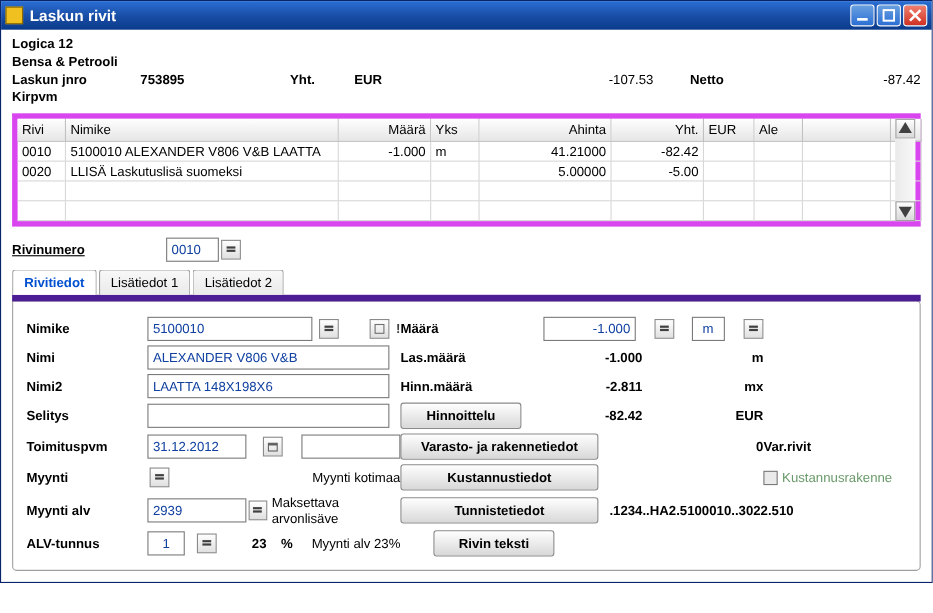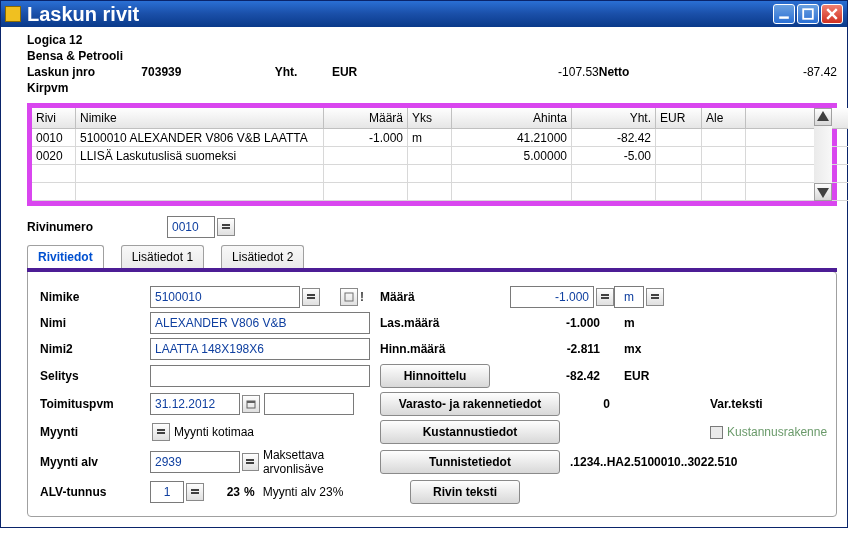--- a/index.html
+++ b/index.html
@@ -1,58 +1,58 @@
 <!DOCTYPE html>
 <html><head>
 <meta charset="utf-8">
 <style>
 * { box-sizing: border-box; margin: 0; padding: 0; font-family: Tahoma, Arial, sans-serif; font-size: 12px; }
 body { background: #fff; }
 .window { width: 848px; border: 1px solid #0a246a; }
 .titlebar { background: linear-gradient(to bottom, #2a6fd4 0%, #1a4fa8 50%, #0a3a8a 100%); color: #fff; display: flex; align-items: center; padding: 2px 4px; height: 26px; }
 .titlebar .appicon { width: 16px; height: 16px; background: #f0c020; border: 1px solid #8a6a00; margin-right: 6px; display: inline-block; }
-.titlebar .title { flex: 1; font-size: 20px; font-weight: bold; }
+.titlebar .title { flex: 1; font-size: 14px; font-weight: bold; }
 .titlebar .winbtn { width: 22px; height: 20px; margin-left: 2px; display: inline-flex; align-items: center; justify-content: center; border: 1px solid #fff; border-radius: 3px; }
 .titlebar .winbtn.min, .titlebar .winbtn.max { background: linear-gradient(#6aa0e0, #2a6fd4); }
 .titlebar .winbtn.close { background: linear-gradient(#f08070, #d03020); }
 .titlebar .winbtn svg { width: 12px; height: 12px; }
-.content { padding: 6px 10px 10px 26px; }
+.content { padding: 6px 10px 10px 10px; }
 .hdr { margin-bottom: 8px; }
 .hdr .row { display: flex; margin-bottom: 2px; }
 .hdr .lbl { width: 120px; font-weight: bold; }
 .hdr .val { width: 140px; font-weight: bold; }
 .hdr .r1 .c2lbl { width: 60px; font-weight: bold; }
 .hdr .r1 .c2val { width: 140px; font-weight: bold; }
 .hdr .r1 .c3val { width: 140px; font-weight: normal; text-align: right; }
-.hdr .r1 .c3lbl { width: 100px; font-weight: bold; }
+.hdr .r1 .c3lbl { width: 100px; font-weight: bold; text-align: center; }
 .hdr .r1 .c4val { width: 150px; font-weight: normal; text-align: right; }
 
 .grid-wrap { border: 5px solid #d946ef; position: relative; }
 .grid { display: grid; grid-template-columns: 44px 248px 84px 44px 120px 84px 46px 44px 80px 28px; }
 .ghdr { background: linear-gradient(#fefefe, #e6e6e6); border-right: 1px solid #c0c0c0; border-bottom: 1px solid #c0c0c0; padding: 3px 4px; font-weight: normal; }
 .gcell { border-right: 1px solid #d8d8d8; border-bottom: 1px solid #d8d8d8; padding: 2px 4px; height: 18px; overflow: hidden; white-space: nowrap; }
 .ar { text-align: right; }
 .scrollbar { position: absolute; right: 0; top: 0; bottom: 0; width: 18px; background: #f0f0f0; display: flex; flex-direction: column; }
 .scrollbar .sbbtn { height: 18px; background: linear-gradient(#fefefe, #d8d8d8); border: 1px solid #a0a0a0; display: flex; align-items: center; justify-content: center; }
 .scrollbar .sbtrack { flex: 1; background: linear-gradient(to right, #eaeaea, #f8f8f8); }
 
 .rivinum { display: flex; align-items: center; margin: 10px 0 6px 0; }
-.rivinum .lbl { width: 140px; font-weight: bold; }
+.rivinum .lbl { width: 140px; font-weight: bold; text-decoration: underline; }
 .rivinum input { width: 48px; height: 22px; border: 1px solid #7a7a7a; background: #fff; color: #1040a0; padding: 0 4px; }
 .icobtn { width: 18px; height: 18px; border: 1px solid #8a8a8a; background: linear-gradient(#fefefe, #e0e0e0); margin-left: 2px; display: inline-flex; align-items: center; justify-content: center; }
 .icobtn svg { width: 10px; height: 10px; }
 
-.tabs { display: flex; border-bottom: 4px solid #4c1d95; position: relative; top: 1px; gap: 15px; }
+.tabs { display: flex; border-bottom: 6px solid #4c1d95; position: relative; top: 1px; }
 .tab { padding: 4px 10px; border: 1px solid #a0a0a0; background: linear-gradient(#f8f8f8, #eaeaea); border-bottom: none; margin-right: 2px; border-radius: 3px 3px 0 0; cursor: default; }
 .tab.active { background: #fff; color: #0050d0; font-weight: bold; position: relative; z-index: 2; }
 .tabpanel { border: 1px solid #a0a0a0; border-radius: 0 4px 4px 4px; padding: 14px 12px 12px 12px; }
 
 .form { display: grid; grid-template-columns: 110px 230px 130px 200px 180px; row-gap: 4px; align-items: center; }
 .form .flbl { font-weight: bold; }
-.form .fctl { display: flex; align-items: center; }
+.form .fctl { display: flex; align-items: center; justify-content: space-between; }
 .inp { height: 22px; border: 1px solid #7a7a7a; background: #fff; color: #1040a0; padding: 0 4px; }
 .inp.w1 { width: 150px; }
 .inp.w2 { width: 220px; }
 .inp.w3 { width: 90px; }
 .inp.w4 { width: 84px; text-align: right; }
 .inp.w5 { width: 30px; text-align: center; }
 .inp.w6 { width: 34px; text-align: center; }
 .btn { height: 24px; padding: 0 10px; border: 1px solid #8a8a8a; background: linear-gradient(#fefefe, #d8d8d8); border-radius: 3px; font-weight: bold; display: inline-flex; align-items: center; justify-content: center; min-width: 180px; }
 .plain { font-weight: bold; }
 .chk { display: inline-flex; align-items: center; color: #6a9a6a; }
@@ -88,21 +88,21 @@
   <div class="content">
     <div class="hdr">
       <div class="row">
           <span class="lbl">Logica 12</span>
         </div>
       <div class="row">
           <span class="lbl" style="width:auto">Bensa &amp; Petrooli</span>
         </div>
       <div class="row r1">
         <span class="lbl">Laskun jnro</span>
-        <span class="val">703939</span>
+        <span class="val">753895</span>
         <span class="c2lbl">Yht.</span>
         <span class="c2val">EUR</span>
         <span class="c3val">-107.53</span>
         <span class="c3lbl">Netto</span>
         <span class="c4val">-87.42</span>
       </div>
       <div class="row">
         <span class="lbl">Kirpvm</span>
       </div>
     </div>
@@ -280,21 +280,21 @@
                 <rect x="1" y="2" width="8" height="2" fill="#606060"></rect>
               </svg>
             </span>
           <input class="inp" style="width: 90px; margin-left: 4px;">
         </div>
         <div class="fctl" style="grid-column:3/5">
             <span class="btn">Varasto- ja rakennetiedot</span>
             <span class="plain txtright" style="width:50px">0</span>
           </div>
         <div class="fctl">
-            <span class="plain">Var.teksti</span>
+            <span class="plain">Var.rivit</span>
             <span style="flex:1"></span>
           </div>
 
         <div class="flbl">Myynti</div>
         <div class="fctl">
           <span class="icobtn">
               <svg viewBox="0 0 10 10">
                 <rect x="1" y="2" width="8" height="2" fill="#404040"></rect>
                 <rect x="1" y="5" width="8" height="2" fill="#404040"></rect>
               </svg>

